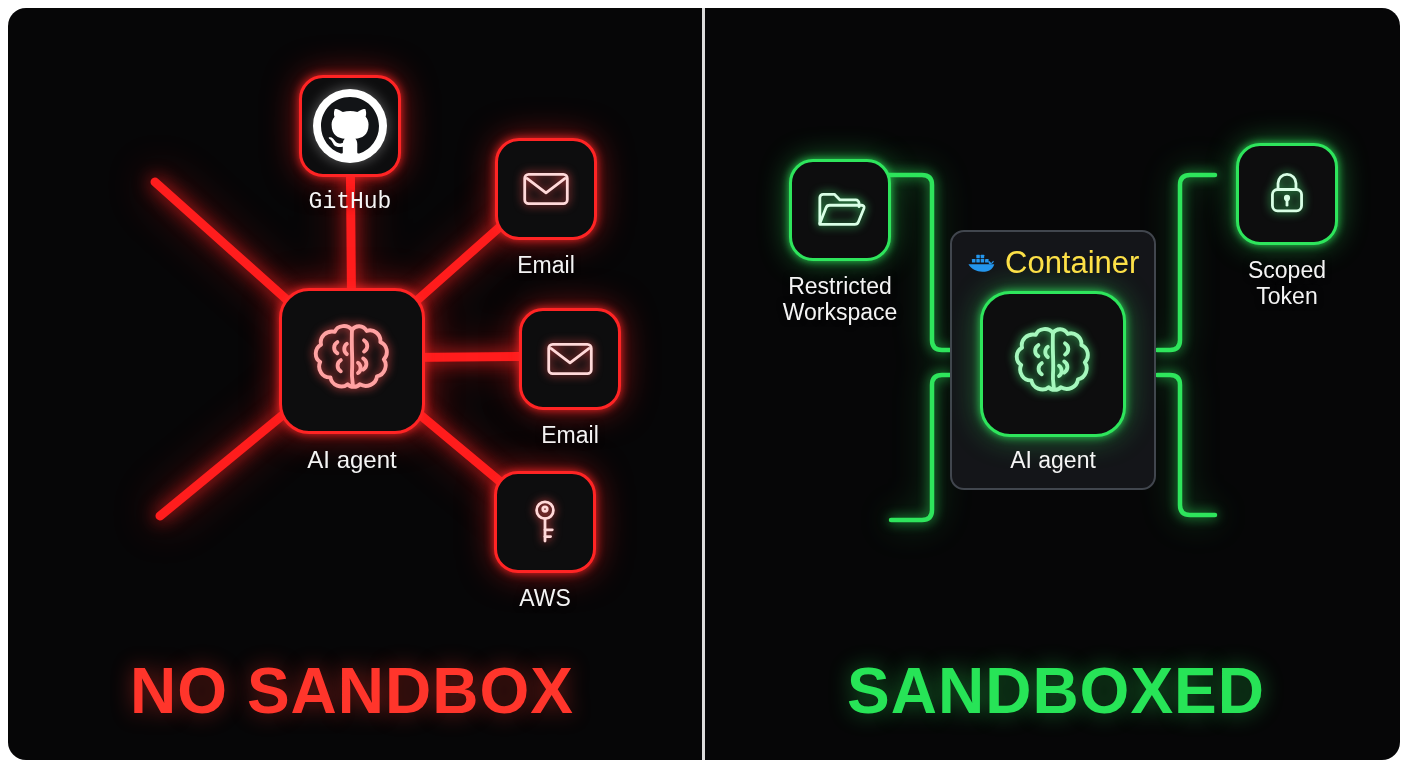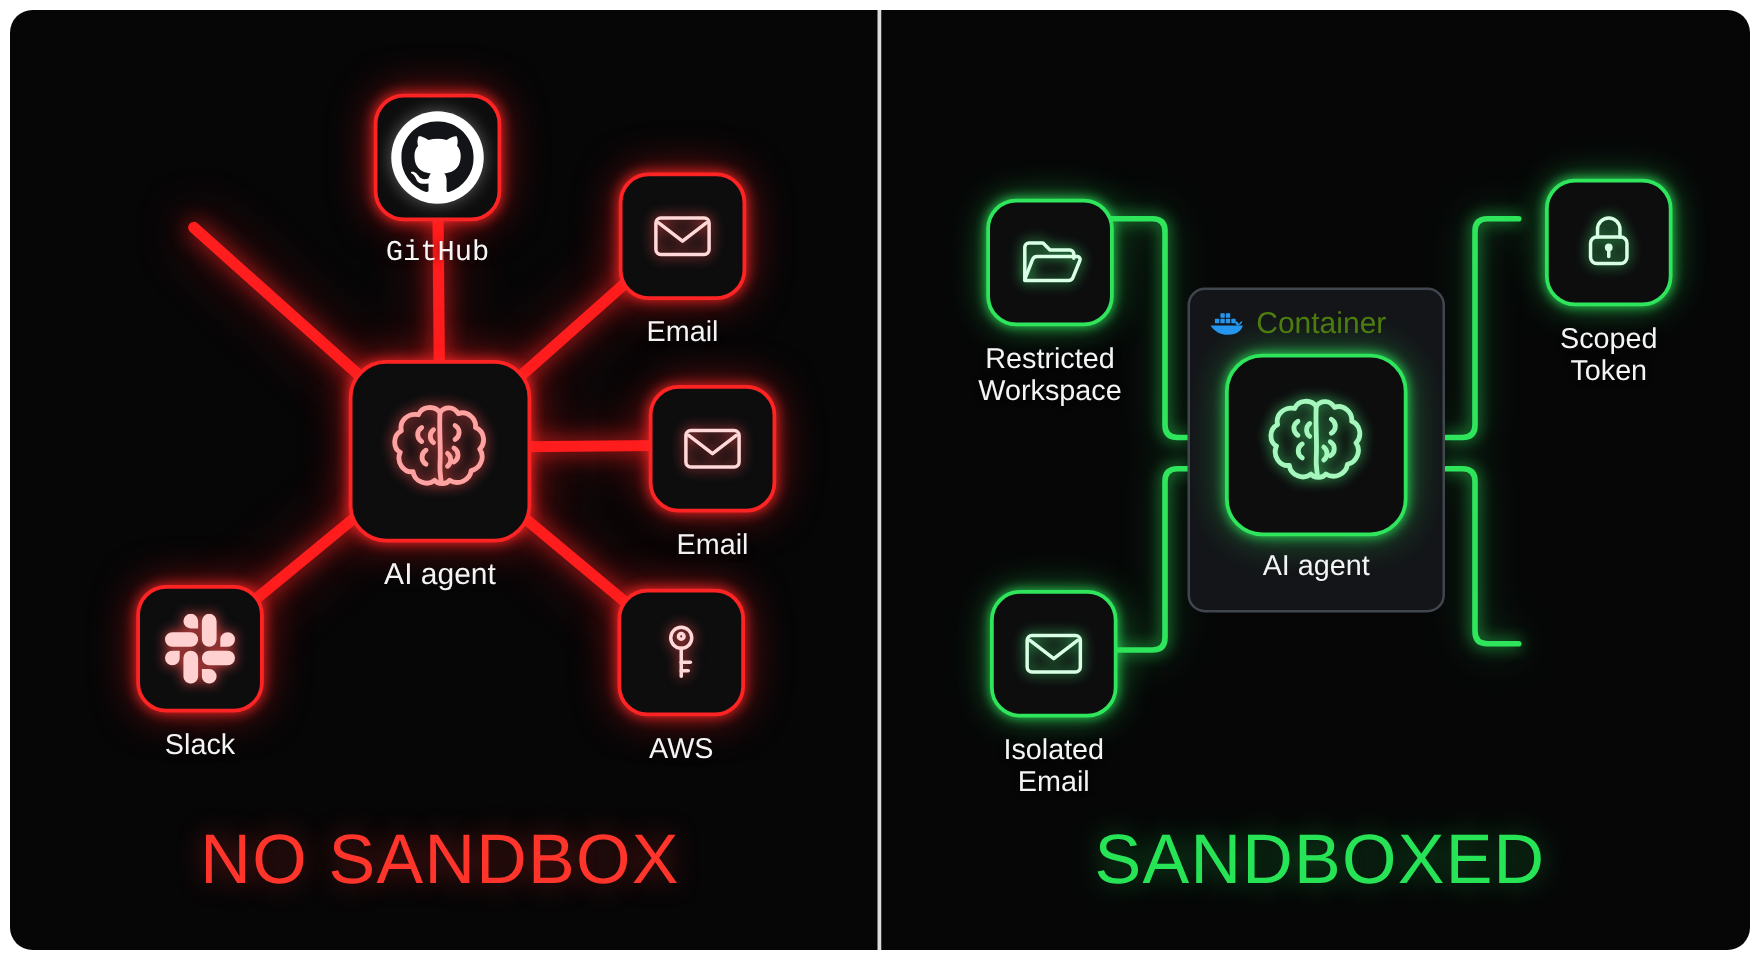--- a/index.html
+++ b/index.html
@@ -57,28 +57,28 @@
   .container-box {
     position:absolute; left:950px; top:230px; width:206px; height:260px;
     background:#141519; border:2px solid #41464e; border-radius:14px;
     box-sizing:border-box; text-align:center;
   }
   .container-head {
     display:flex; align-items:center; gap:9px;
     padding:13px 0 8px 16px;
   }
   .container-head .whale { width:28px; height:22px; }
-  .container-label { color:#4d7c0f; font-size:24px; }
+  .container-label { color:#fde047; font-size:31px; }
   .container-box .node-box { margin-top:2px; }
   .agent-label { margin-top:10px; color:#f4f4f4; font-size:23px; }
   .left-agent-label { margin-top:12px; color:#f4f4f4; font-size:24px; }
 
   .panel-title {
     position:absolute; width:704px; text-align:center; top:654px;
-    font-size:56px; font-weight:normal; letter-spacing:1px;
+    font-size:64px; font-weight:bold; letter-spacing:1px;
   }
   .title-red   { left:0;   color:#ff352b; text-shadow:0 0 22px rgba(255,53,43,.45); }
   .title-green { left:704px; color:#27e457; text-shadow:0 0 22px rgba(39,228,87,.45); }
 </style>
 </head>
 <body>
 
 <div class="canvas"></div>
 
 <div class="stage">
@@ -146,31 +146,20 @@
   <div class="node" style="left:490px; top:308px;">
     <div class="node-box red-box">
       <svg class="icon" viewBox="0 0 100 100" fill="none" stroke="currentColor" stroke-width="5" stroke-linecap="round" stroke-linejoin="round">
         <rect x="12" y="24" width="76" height="52" rx="7"></rect>
         <path d="M16 31 L50 57 L84 31"></path>
       </svg>
     </div>
     <div class="node-label">Email</div>
   </div>
 
-  <div class="node" style="left:80px; top:468px;">
-    <div class="node-box red-box">
-      <svg class="icon" viewBox="0 0 24 24" fill="#ffd1d1">
-        <path d="M5.042 15.165a2.528 2.528 0 0 1-2.52 2.523A2.528 2.528 0 0 1 0 15.165a2.527 2.527 0 0 1 2.522-2.52h2.52v2.52zM6.313 15.165a2.527 2.527 0 0 1 2.521-2.52 2.527 2.527 0 0 1 2.521 2.52v6.313A2.528 2.528 0 0 1 8.834 24a2.528 2.528 0 0 1-2.521-2.522v-6.313z"></path>
-        <path d="M8.834 5.042a2.528 2.528 0 0 1-2.521-2.52A2.528 2.528 0 0 1 8.834 0a2.528 2.528 0 0 1 2.521 2.522v2.52H8.834zM8.834 6.313a2.528 2.528 0 0 1 2.521 2.521 2.528 2.528 0 0 1-2.521 2.521H2.522A2.528 2.528 0 0 1 0 8.834a2.528 2.528 0 0 1 2.522-2.521h6.312z"></path>
-        <path d="M18.956 8.834a2.528 2.528 0 0 1 2.522-2.521A2.528 2.528 0 0 1 24 8.834a2.528 2.528 0 0 1-2.522 2.521h-2.522V8.834zM17.688 8.834a2.528 2.528 0 0 1-2.523 2.521 2.527 2.527 0 0 1-2.52-2.521V2.522A2.527 2.527 0 0 1 15.165 0a2.528 2.528 0 0 1 2.523 2.522v6.312z"></path>
-        <path d="M15.165 18.956a2.528 2.528 0 0 1 2.523 2.522A2.528 2.528 0 0 1 15.165 24a2.527 2.527 0 0 1-2.52-2.522v-2.522h2.52zM15.165 17.688a2.527 2.527 0 0 1-2.52-2.523 2.526 2.526 0 0 1 2.52-2.52h6.313A2.527 2.527 0 0 1 24 15.165a2.528 2.528 0 0 1-2.522 2.523h-6.313z"></path>
-      </svg>
-    </div>
-    <div class="node-label">Slack</div>
-  </div>
 
   <div class="node" style="left:465px; top:471px;">
     <div class="node-box red-box">
       <svg class="icon" viewBox="0 0 100 100" fill="none" stroke="currentColor" stroke-width="5" stroke-linecap="round" stroke-linejoin="round">
         <circle cx="50" cy="29" r="15"></circle>
         <circle cx="50" cy="27" r="4"></circle>
         <path d="M50 44 V84"></path>
         <path d="M50 64 H63"></path>
         <path d="M50 76 H60"></path>
       </svg>
@@ -225,26 +214,17 @@
         <path d="M37 49 C32 52 32 59 37 62"></path>
         <path d="M64 26 C69 29 69 36 64 39"></path>
         <path d="M63 47 C68 50 68 57 63 60"></path>
         <path d="M44 30 C40 33 40 39 44 42"></path>
         <path d="M57 52 C61 55 61 61 57 64"></path>
       </svg>
     </div>
     <div class="agent-label">AI agent</div>
   </div>
 
-  <div class="node right" style="left:763px; top:472px;">
-    <div class="node-box green-box">
-      <svg class="icon" viewBox="0 0 100 100" fill="none" stroke="currentColor" stroke-width="5" stroke-linecap="round" stroke-linejoin="round">
-        <rect x="12" y="24" width="76" height="52" rx="7"></rect>
-        <path d="M16 31 L50 57 L84 31"></path>
-      </svg>
-    </div>
-    <div class="node-label">Isolated Email</div>
-  </div>
 
 
   <div class="panel-title title-green">SANDBOXED</div>
 
 </div>
 
 </body></html>

